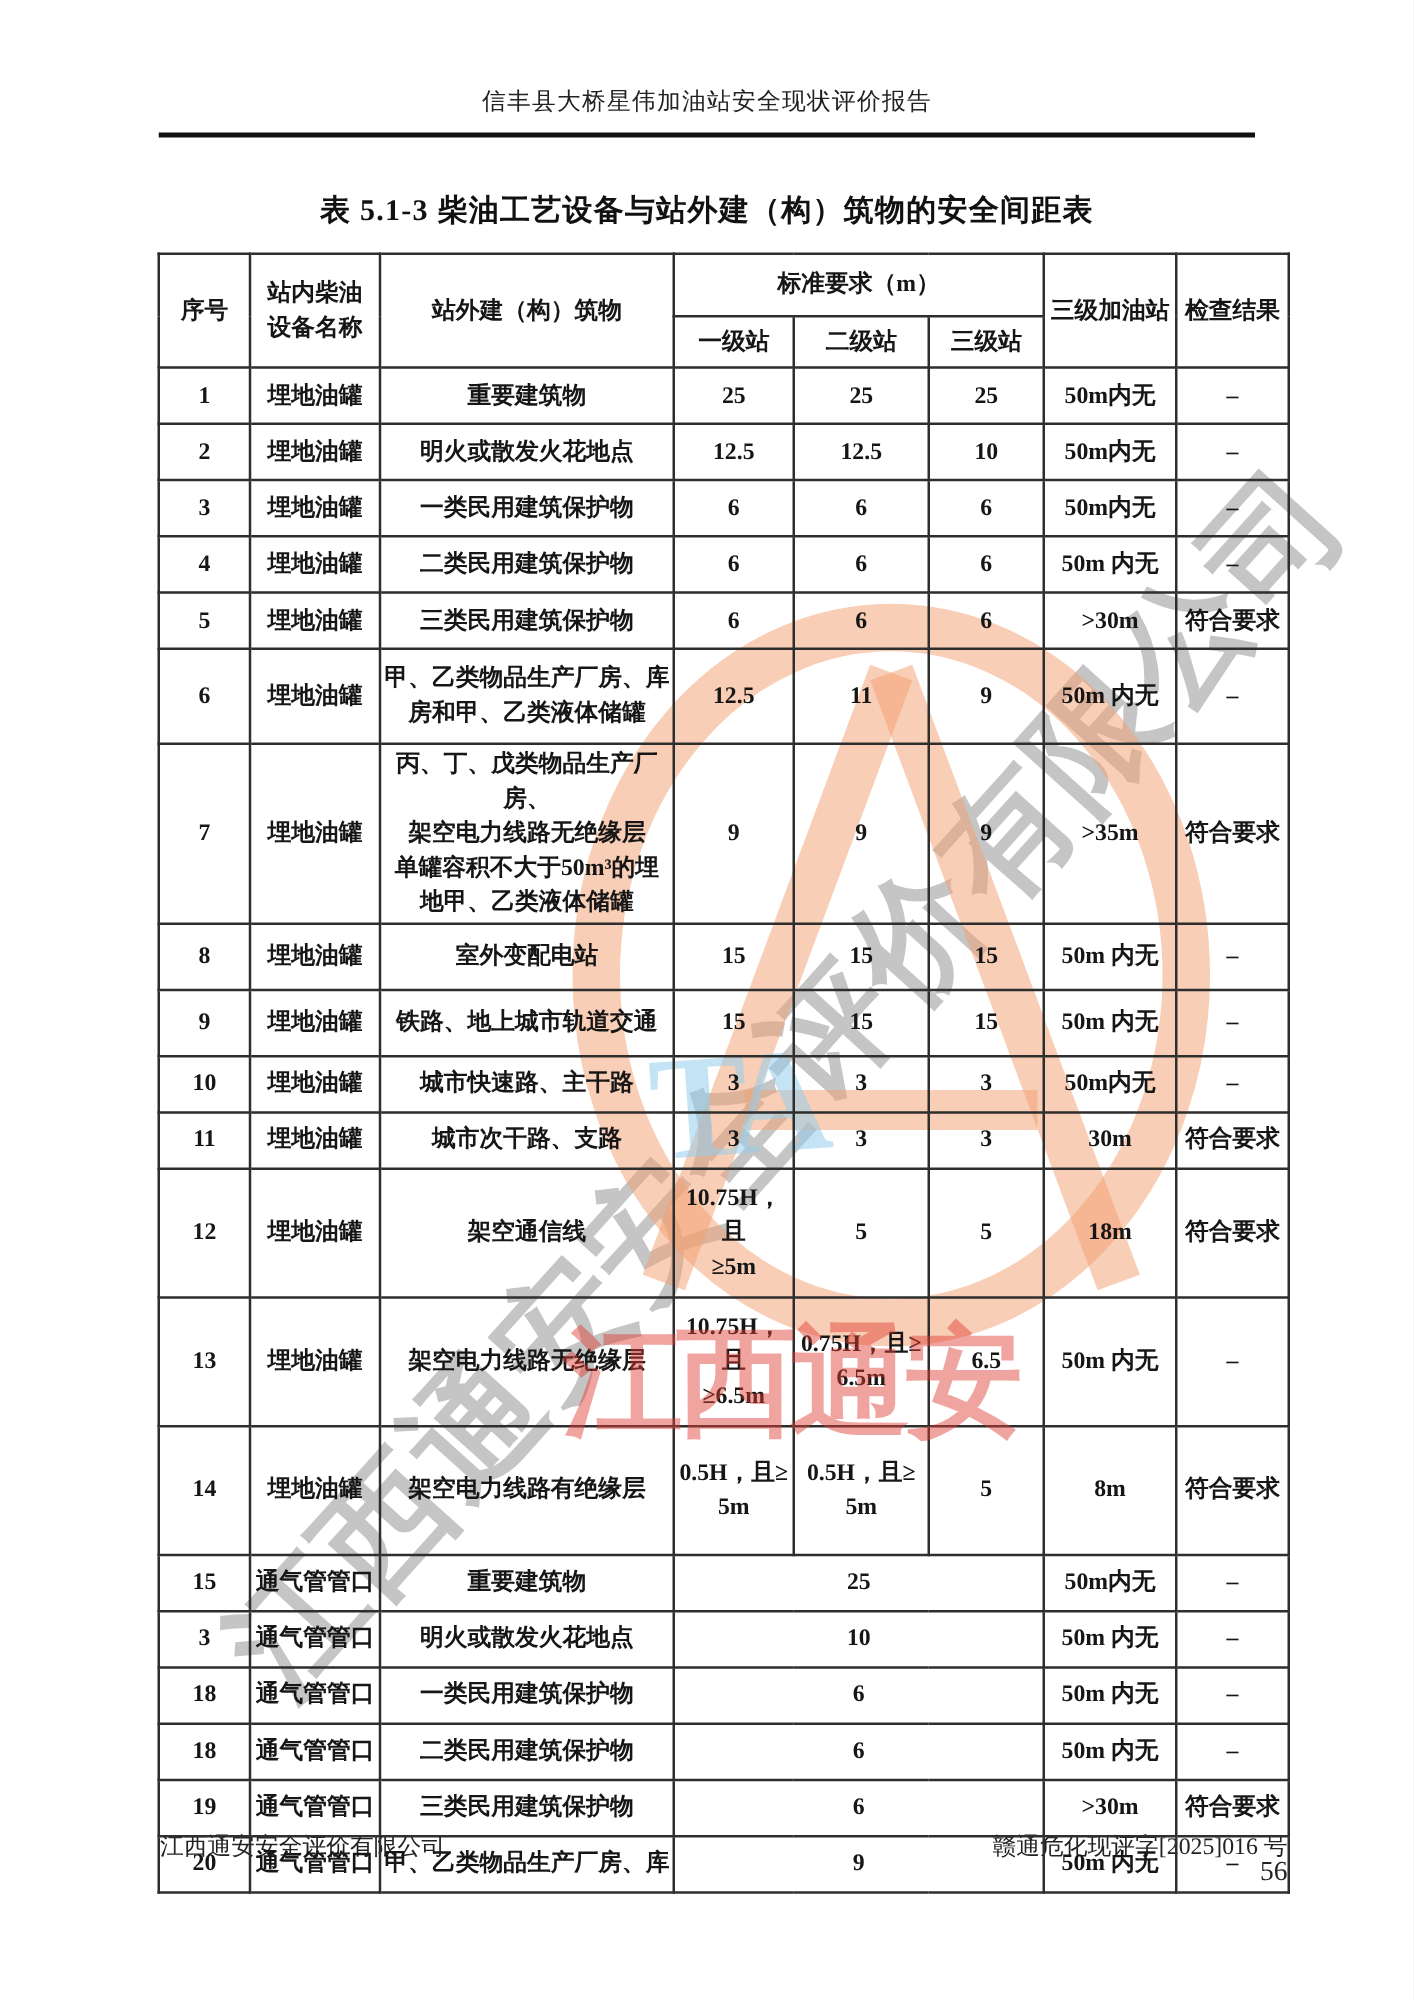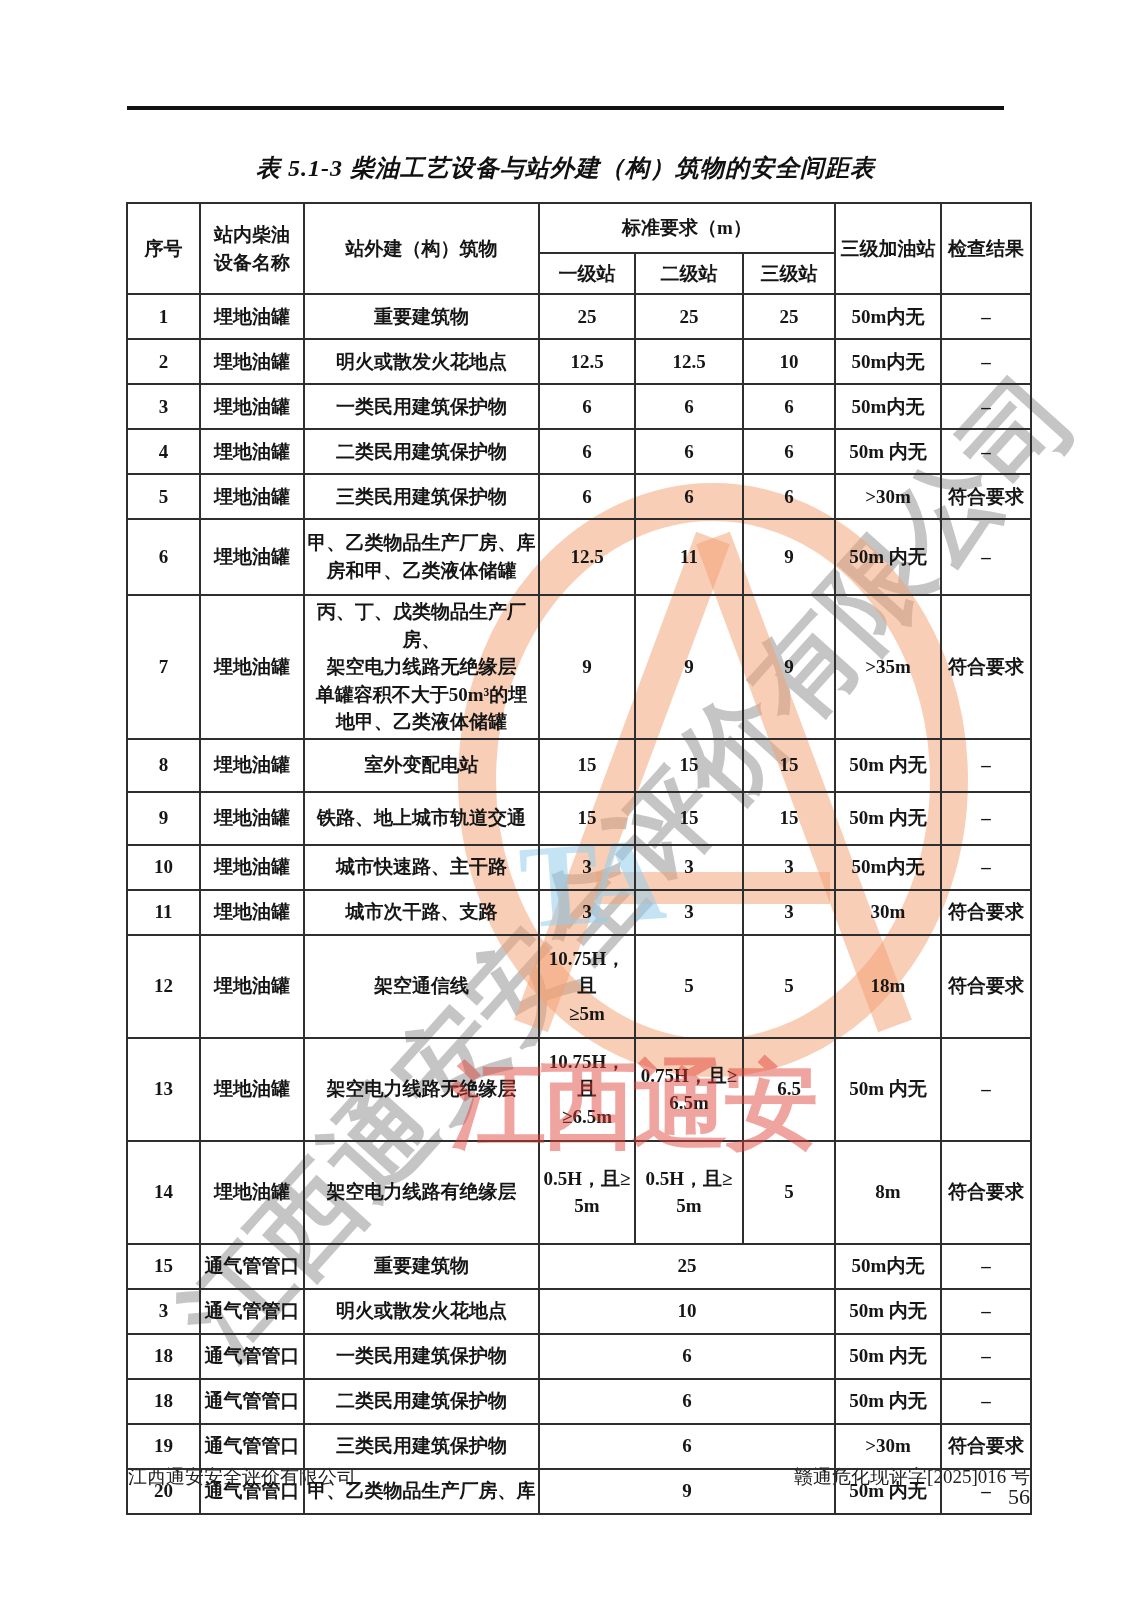--- a/index.html
+++ b/index.html
@@ -18,21 +18,20 @@
   }
   .header-rule{
     position:absolute;left:127px;top:106px;width:877px;height:4px;
     background:#111;
   }
   
   .table-title{
     position:absolute;left:0;top:152px;width:100%;
     text-align:center;font-size:24px;font-weight:bold;color:#111;
     letter-spacing:1px;
-    font-style:italic;
   }
   
   .tbl-wrap{position:absolute;left:126px;top:202px;z-index:1;}
   table.main{
     border-collapse:collapse;table-layout:fixed;width:904px;
     background:transparent;
   }
   table.main td,table.main th{
     border:2px solid #2e2e2e;
     text-align:center;vertical-align:middle;
@@ -92,20 +91,21 @@
     <svg width="560" height="630" viewBox="0 0 560 630">
       <ellipse cx="285" cy="312" rx="236" ry="278" fill="none" stroke="rgba(243,162,115,0.52)" stroke-width="38"></ellipse>
       <path d="M285 70 L103 558" fill="none" stroke="rgba(243,162,115,0.52)" stroke-width="36"></path>
       <path d="M285 70 L467 558" fill="none" stroke="rgba(243,162,115,0.52)" stroke-width="36"></path>
       <path d="M168 420 L402 420" fill="none" stroke="rgba(243,162,115,0.52)" stroke-width="32"></path>
     </svg>
   </div>
 
   <div class="wm wm-blue">TA</div>
 
+  <div class="doc-header">信丰县大桥星伟加油站安全现状评价报告</div>
   <div class="header-rule"></div>
 
   <div class="table-title">表 5.1-3  柴油工艺设备与站外建（构）筑物的安全间距表</div>
 
   <div class="tbl-wrap">
     <table class="main">
       <colgroup>
         <col style="width:73px">
           <col style="width:104px">
           <col style="width:235px">

